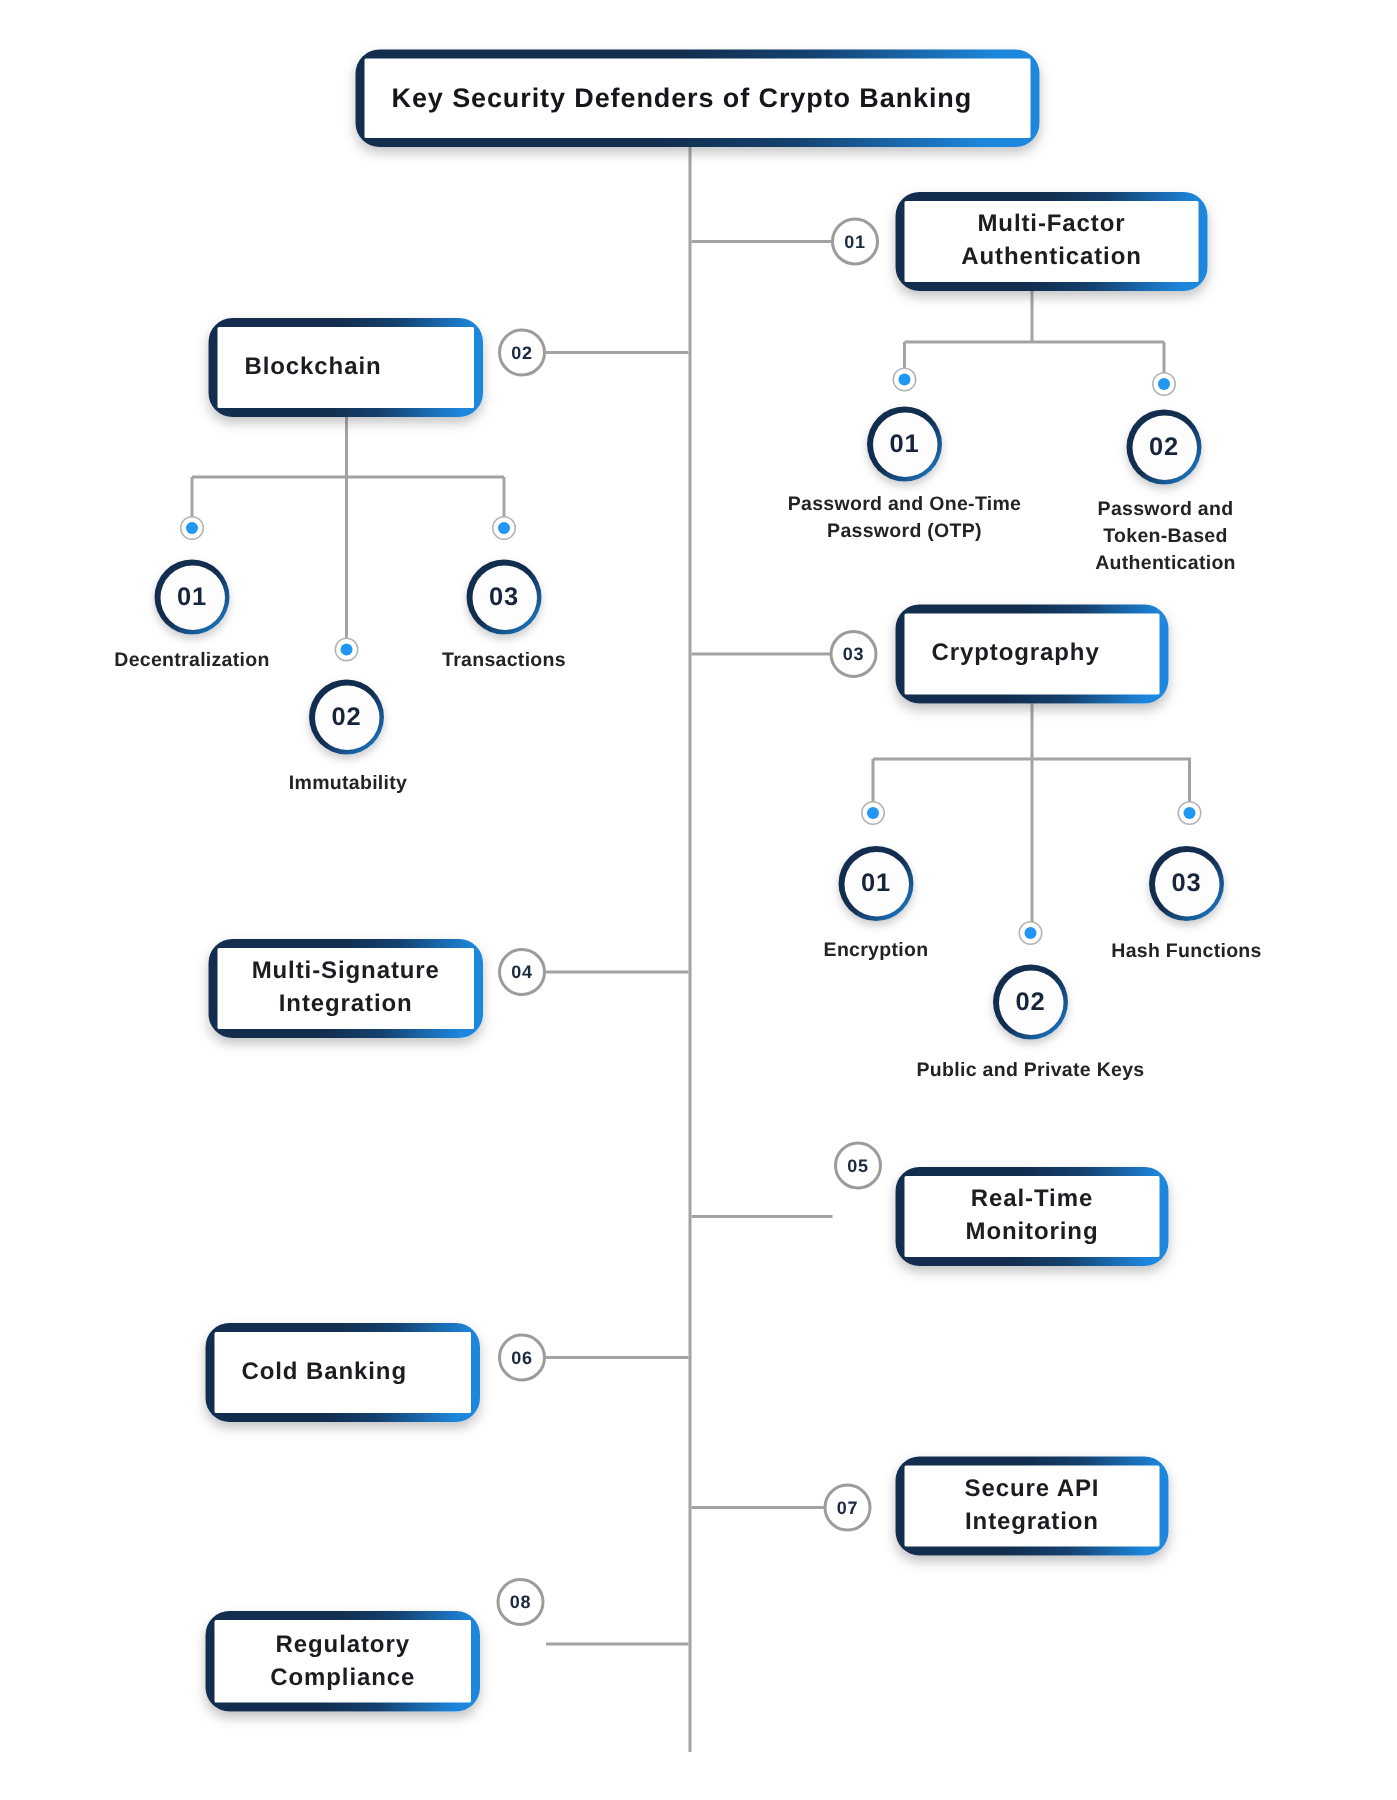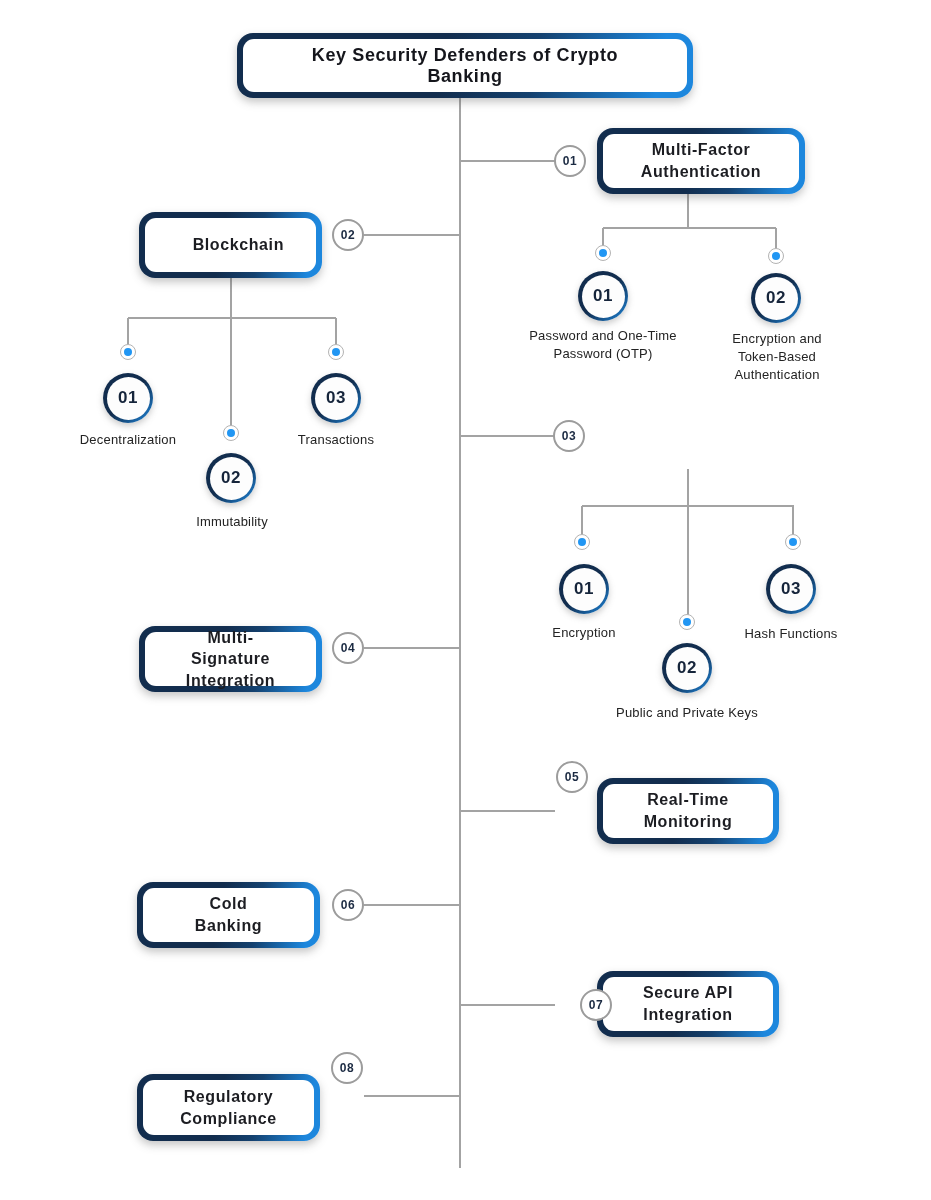--- a/index.html
+++ b/index.html
@@ -15,23 +15,23 @@
   .vline{width:2px;}
 
   
   .gbox{
     position:absolute;z-index:2;box-sizing:border-box;
     background:linear-gradient(100deg,var(--navy) 0%,var(--navy) 45%,#14416f 65%,var(--blue) 92%);
     border-radius:16px;padding:6px;
     box-shadow:0 4px 8px rgba(90,90,90,0.35);
   }
   .gbox-inner{
-    width:100%;height:100%;box-sizing:border-box;background:#ffffff;border-radius:11px;
-    display:flex;align-items:center;justify-content:flex-end;text-align:center;
-    padding:0 32px;
+    width:100%;height:100%;box-sizing:border-box;background:#ffffff;border-radius:1px;
+    display:flex;align-items:center;justify-content:flex-start;text-align:center;
+    padding:0 18px;
   }
   .topic-text{
     font-size:16px;font-weight:bold;color:#1c1d22;letter-spacing:0.6px;line-height:1.35;
   }
   .title-text{
     font-size:18px;font-weight:bold;color:#15161c;letter-spacing:0.6px;
   }
 
   
   .numbadge{
@@ -59,21 +59,21 @@
   .bullet{
     position:absolute;z-index:2;box-sizing:border-box;
     width:16px;height:16px;border-radius:50%;
     background:#ffffff;border:1.5px solid #b3b3b3;
     display:flex;align-items:center;justify-content:center;
   }
   .bullet .dot{width:8px;height:8px;border-radius:50%;background:var(--dot-blue);}
 
   .sublabel{
     position:absolute;z-index:2;text-align:center;
-    font-size:13px;font-weight:400;color:#232323;line-height:1.4;letter-spacing:0.2px;
+    font-size:13px;font-weight:700;color:#232323;line-height:1.4;letter-spacing:0.2px;
   }
 </style>
 </head>
 <body>
 
 <div class="canvas">
 
   <div class="line vline" style="left:459px;top:97px;height:1071px"></div>
 
   <div class="gbox" style="left:237px;top:33px;width:456px;height:65px">
@@ -102,21 +102,21 @@
   <div class="bullet" style="left:768px;top:248px">
       <span class="dot"></span>
     </div>
   <div class="bigcircle" style="left:578px;top:271px">
     <div class="bigcircle-inner">01</div>
   </div>
   <div class="bigcircle" style="left:751px;top:273px">
     <div class="bigcircle-inner">02</div>
   </div>
   <div class="sublabel" style="left:518px;top:327px;width:170px">Password and One-Time Password (OTP)</div>
-  <div class="sublabel" style="left:716px;top:330px;width:122px">Encryption and Token-Based Authentication</div>
+  <div class="sublabel" style="left:716px;top:330px;width:122px">Password and Token-Based Authentication</div>
 
   <div class="line hline" style="left:364px;top:234px;width:95px"></div>
   <div class="numbadge" style="left:332px;top:219px">
     <span>02</span>
   </div>
   <div class="gbox" style="left:139px;top:212px;width:183px;height:66px">
     <div class="gbox-inner">
       <span class="topic-text">Blockchain</span>
     </div>
   </div>
@@ -145,20 +145,25 @@
     <div class="bigcircle-inner">02</div>
   </div>
   <div class="sublabel" style="left:48px;top:431px;width:160px">Decentralization</div>
   <div class="sublabel" style="left:266px;top:431px;width:140px">Transactions</div>
   <div class="sublabel" style="left:162px;top:513px;width:140px">Immutability</div>
 
   <div class="line hline" style="left:461px;top:435px;width:94px"></div>
   <div class="numbadge" style="left:553px;top:420px">
     <span>03</span>
   </div>
+  <div class="gbox" style="left:597px;top:403px;width:182px;height:66px">
+    <div class="gbox-inner">
+      <span class="topic-text">Cryptography</span>
+    </div>
+  </div>
 
   <div class="line vline" style="left:687px;top:469px;height:37px"></div>
   <div class="line hline" style="left:582px;top:505px;width:212px"></div>
   <div class="line vline" style="left:581px;top:506px;height:29px"></div>
   <div class="line vline" style="left:792px;top:506px;height:29px"></div>
   <div class="line vline" style="left:687px;top:506px;height:109px"></div>
   <div class="bullet" style="left:574px;top:534px">
       <span class="dot"></span>
     </div>
   <div class="bullet" style="left:785px;top:534px">
@@ -204,21 +209,21 @@
   <div class="numbadge" style="left:332px;top:889px">
     <span>06</span>
   </div>
   <div class="gbox" style="left:137px;top:882px;width:183px;height:66px">
     <div class="gbox-inner">
       <span class="topic-text">Cold Banking</span>
     </div>
   </div>
 
   <div class="line hline" style="left:461px;top:1004px;width:94px"></div>
-  <div class="numbadge" style="left:580px;top:989px">
+  <div class="numbadge" style="left:549px;top:989px">
     <span>07</span>
   </div>
   <div class="gbox" style="left:597px;top:971px;width:182px;height:66px">
     <div class="gbox-inner">
       <span class="topic-text">Secure API Integration</span>
     </div>
   </div>
 
   <div class="line hline" style="left:364px;top:1095px;width:95px"></div>
   <div class="numbadge" style="left:331px;top:1052px">

